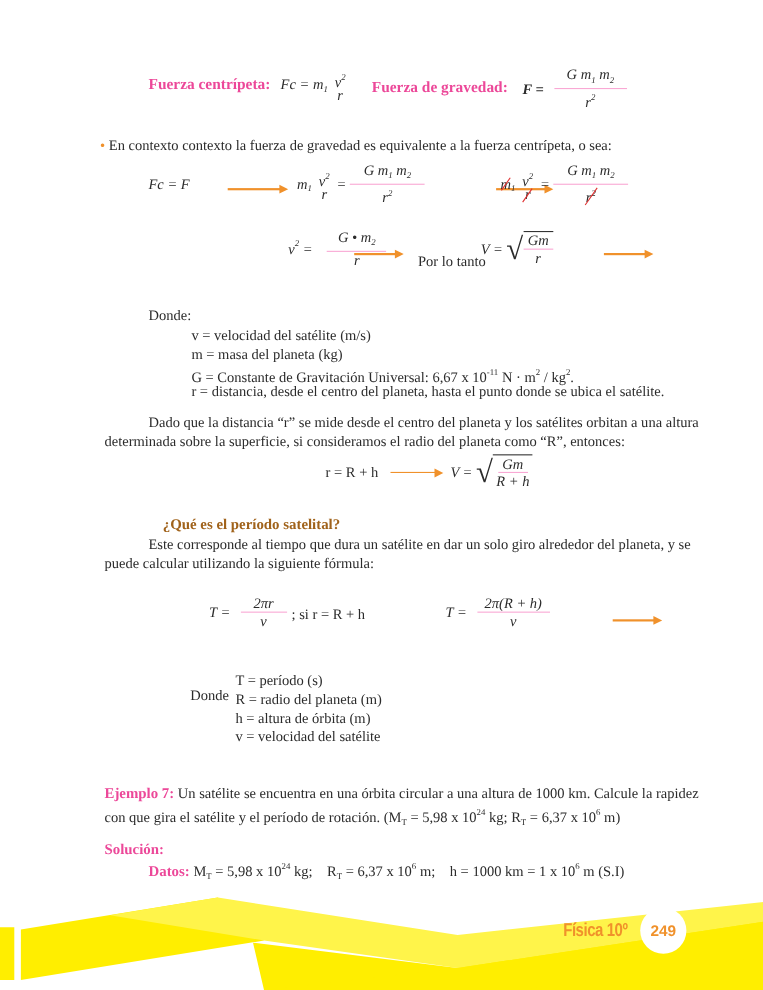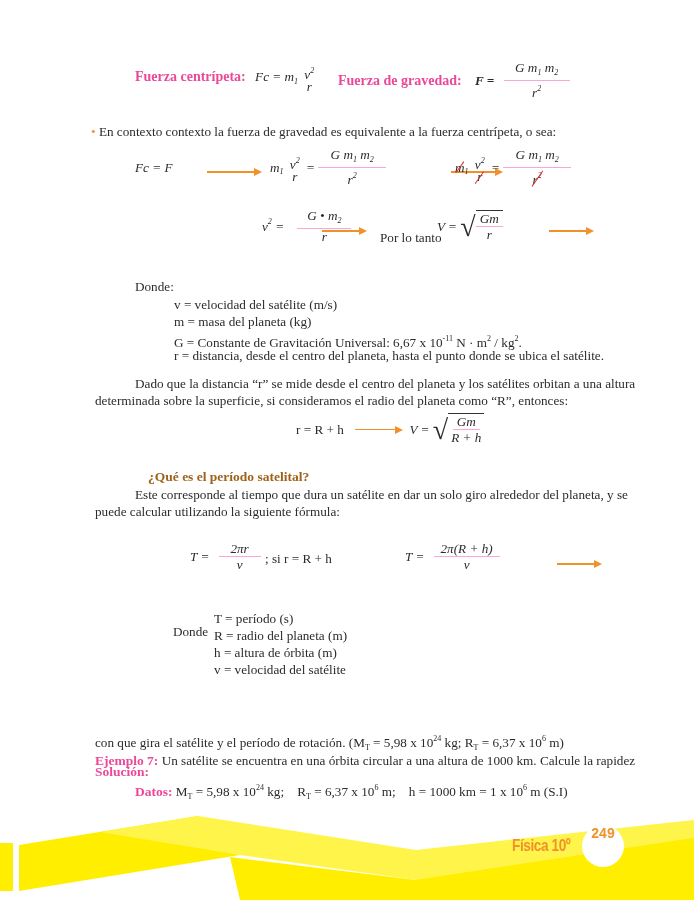--- a/index.html
+++ b/index.html
@@ -155,21 +155,21 @@
 </div>
 
 
 <div class="para" style="left:173px;top:609px;margin-top:14px;">Donde</div>
 <div class="para" style="left:214px;top:610px;">T = período (s)</div>
 <div class="para" style="left:214px;top:627px;">R = radio del planeta (m)</div>
 <div class="para" style="left:214px;top:644px;">h = altura de órbita (m)</div>
 <div class="para" style="left:214px;top:661px;">v = velocidad del satélite</div>
 
 
-<div class="para" style="left:95px;top:712px;margin-top:40px;">
+<div class="para" style="left:95px;top:712px;">
   <span class="orange bold" style="font-size:13.5px;">Ejemplo 7:</span><span> Un satélite se encuentra en una órbita circular a una altura de 1000 km. Calcule la rapidez</span>
 </div>
 <div class="para" style="left:95px;top:730px;">
   <span>con que gira el satélite y el período de rotación. (M</span><span class="sub">T</span><span> = 5,98 x 10</span><span class="sup">24</span><span> kg; R</span><span class="sub">T</span><span> = 6,37 x 10</span><span class="sup">6</span><span> m)</span>
 </div>
 
 
 <div class="para orange bold" style="left:95px;top:763px;font-size:13.5px;">Solución:</div>
 <div class="para" style="left:135px;top:779px;">
   <span class="orange bold" style="font-size:13.5px;">Datos:</span><span> M</span><span class="sub">T</span><span> = 5,98 x 10</span><span class="sup">24</span><span style="white-space:pre;"> kg;    R</span><span class="sub">T</span><span> = 6,37 x 10</span><span class="sup">6</span><span style="white-space:pre;"> m;    h = 1000 km = 1 x 10</span><span class="sup">6</span><span> m (S.I)</span>
@@ -178,18 +178,18 @@
 
 <svg class="abs" style="left:0;top:800px;" width="694" height="100" viewBox="0 0 694 100">
   <polygon points="0,43 13,43 13,91 0,91" fill="#ffee00"></polygon>
   <polygon points="19,45 198,16 240,55 19,91" fill="#ffee00"></polygon>
   <polygon points="100,32 198,16 416,50 694,20 694,90 570,72 416,80 240,55" fill="#fff44a"></polygon>
   <polygon points="230,57 416,80 694,38 694,100 240,100" fill="#ffee00"></polygon>
   <polygon points="416,80 694,38 694,70 560,88 470,100 240,100" fill="#ffee00"></polygon>
 </svg>
 
 <div class="abs" style="left:512px;top:836px;font-family:'Liberation Sans',sans-serif;font-weight:bold;font-size:17px;color:#f0912b;letter-spacing:-0.5px;transform:scaleX(0.8);transform-origin:left center;">Física 10º</div>
-<div class="abs" style="left:582px;top:825px;width:42px;height:42px;border-radius:50%;background:#ffffff;display:flex;justify-content:center;">
+<div class="abs" style="left:582px;top:825px;width:42px;height:42px;border-radius:50%;background:#ffffff;display:flex;align-items:center;justify-content:center;">
   <span style="font-family:'Liberation Sans',sans-serif;font-weight:bold;font-size:14px;color:#f0912b;">249</span>
 </div>
 
 
 
 
 </body></html>

